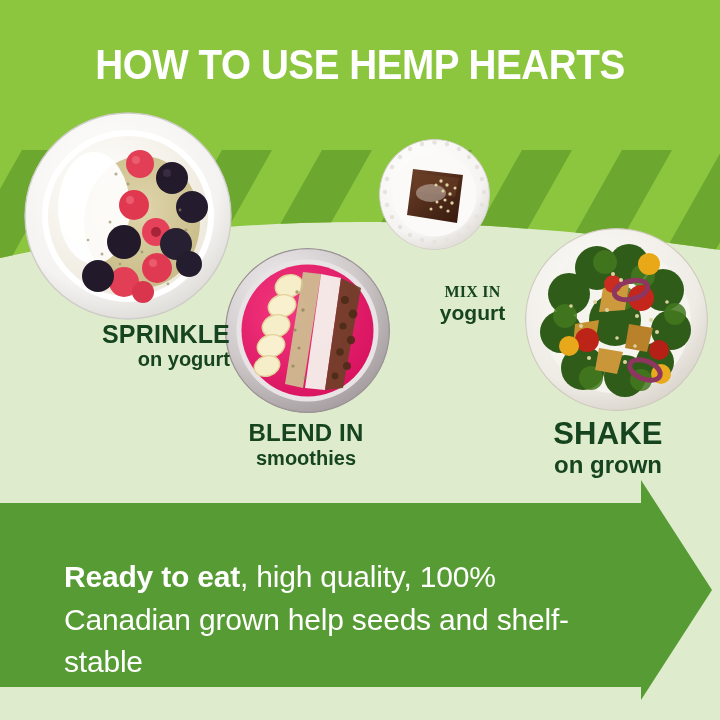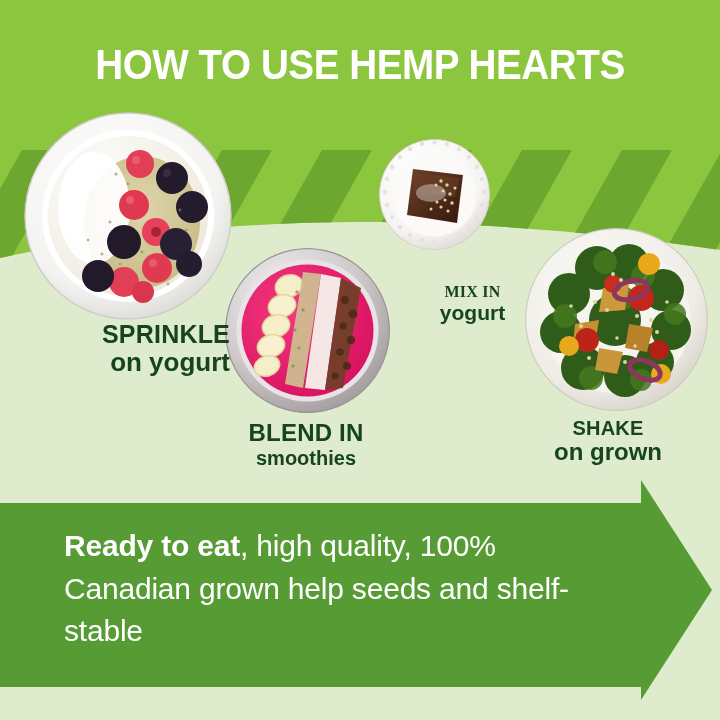--- a/index.html
+++ b/index.html
@@ -69,46 +69,46 @@
     font-weight: bold;
     letter-spacing: 0.2px;
   }
   .label .l2 {
     display: block;
     font-weight: bold;
   }
 
   #label-sprinkle { left: 18px;  top: 320px; width: 212px; text-align: right; }
   #label-sprinkle .l1 { font-size: 25px; }
-  #label-sprinkle .l2 { font-size: 26px; }
+  #label-sprinkle .l2 { font-size: 20px; }
 
   #label-blend    { left: 190px; top: 420px; width: 232px; }
   #label-blend .l1 { font-size: 24px; }
   #label-blend .l2 { font-size: 20px; }
 
   #label-mix      { left: 385px; top: 283px; width: 175px; }
   #label-mix .l1 { font-size: 16px; font-family: Liberation Serif, serif; }
   #label-mix .l2 { font-size: 21px; }
 
   #label-shake    { left: 508px; top: 417px; width: 200px; }
-  #label-shake .l1 { font-size: 20px; }
+  #label-shake .l1 { font-size: 31px; }
   #label-shake .l2 { font-size: 24px; }
 
   
   #arrow-banner {
     position: absolute;
     left: 0;
     top: 480px;
     width: 720px;
     height: 240px;
   }
   .banner-text {
     position: absolute;
     left: 64px;
-    top: 525px;
+    top: 556px;
     width: 560px;
     color: #ffffff;
     font-family: "Liberation Sans Narrow", "Liberation Sans", sans-serif;
     font-size: 30px;
     line-height: 1.42;
     letter-spacing: -0.2px;
     user-select: none;
   }
   .banner-text b { font-weight: bold; }
 </style>

